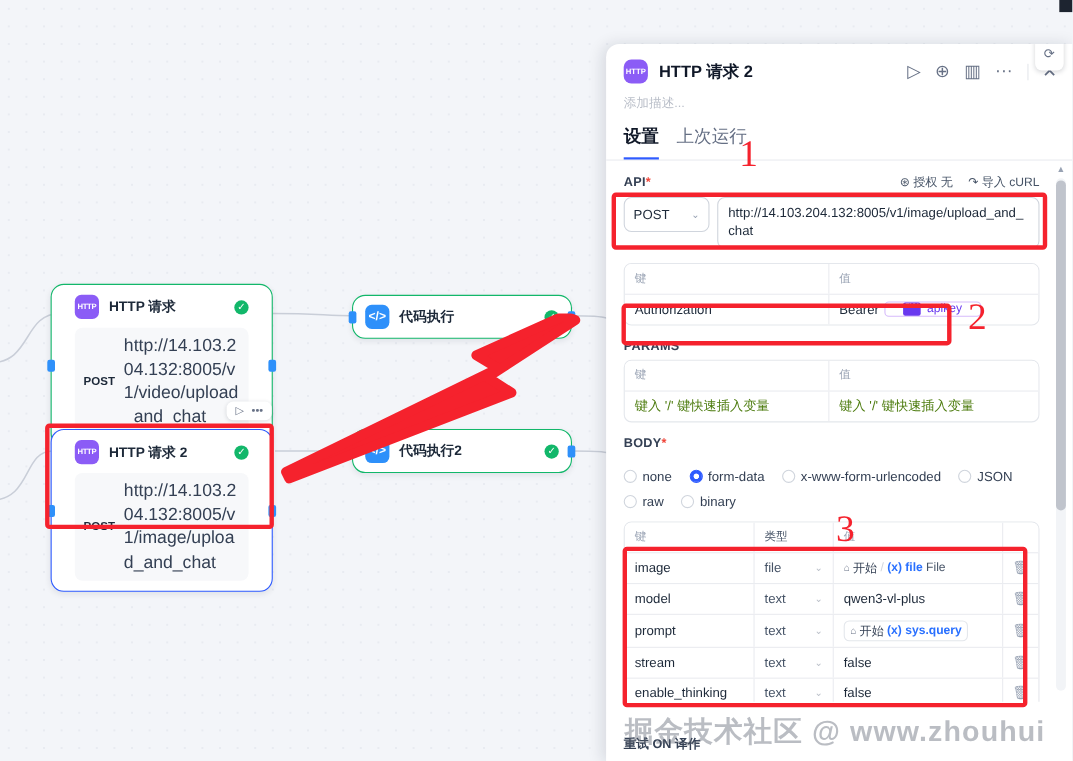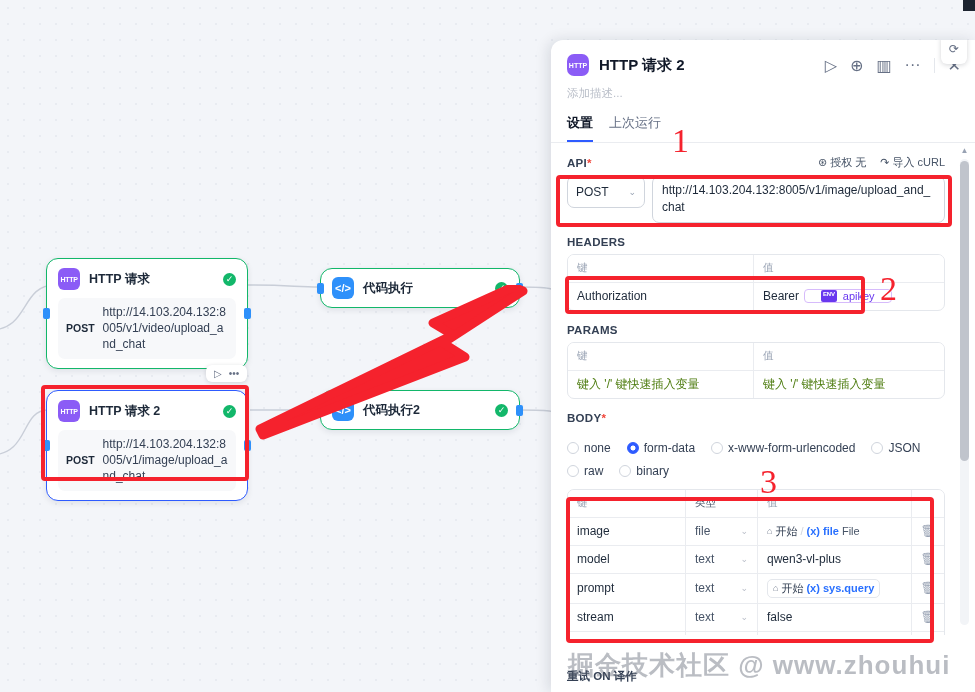--- a/index.html
+++ b/index.html
@@ -23,21 +23,21 @@
     opacity: .55;
   }
   .edges { position: absolute; inset: 0; }
 
   .node {
     position: absolute;
     background: #fff;
     border: 1.5px solid #12b76a;
     border-radius: 12px;
     box-shadow: 0 2px 6px rgba(16,24,40,.09);
-    padding: 9px 11px;
+    padding: 9px 21px;
   }
   .node.small { padding: 8px 11px; }
   .node-head { display: flex; align-items: center; gap: 9px; }
   .node-ico {
     width: 22px; height: 22px; border-radius: 6px;
     display: flex; align-items: center; justify-content: center;
     color: #fff; font-size: 7px; font-weight: bold; flex: none;
   }
   .node-ico.http { background: #8b5cf6; letter-spacing: -.3px; }
   .node-ico.code { background: #2e90fa; font-size: 11px; }
@@ -48,21 +48,21 @@
   .node-ok {
     width: 13px; height: 13px; border-radius: 50%;
     background: #12b76a; color: #fff; font-size: 9px;
     display: flex; align-items: center; justify-content: center; flex: none;
   }
   .node-body {
     margin-top: 8px; background: #f7f8fa; border-radius: 7px;
     padding: 6px 8px; display: flex; gap: 8px; align-items: center;
   }
   .node-method { font-size: 10.5px; font-weight: bold; color: #1d2939; flex: none; }
-  .node-url { font-size: 12px; color: #344054; line-height: 1.35; word-break: break-all; }
+  .node-url { font-size: 16px; color: #344054; line-height: 1.35; word-break: break-all; }
 
   .port {
     position: absolute; width: 7px; height: 11px; border-radius: 2px;
     background: #2e90fa; top: 50%; margin-top: -5px;
   }
   .port.l { left: -4px; }
   .port.r { right: -4px; }
 
   .mini-toolbar {
     position: absolute; display: flex; align-items: center; gap: 7px;
@@ -85,21 +85,21 @@
     display: flex; align-items: center; justify-content: center; flex: none;
   }
   .p-title { font-size: 15px; font-weight: bold; color: #101828; flex: 1; }
   .p-actions { display: flex; align-items: center; gap: 13px; color: #667085; }
   .p-actions .ic { cursor: pointer; display: flex; align-items: center; }
   .p-div { width: 1px; height: 15px; background: #e4e7ec; }
 
   .p-desc { padding: 4px 16px 10px; font-size: 11.5px; color: #b9bec8; }
 
   .p-tabs { display: flex; gap: 16px; padding: 0 16px; border-bottom: 1px solid #eaecf0; }
-  .p-tab { font-size: 13px; color: #667085; padding: 3px 0 8px; cursor: pointer; }
+  .p-tab { font-size: 16px; color: #667085; padding: 3px 0 8px; cursor: pointer; }
   .p-tab.active { color: #101828; font-weight: bold; border-bottom: 2px solid #2e5bff; }
 
   .p-scroll { position: relative; height: 492px; padding: 12px 30px 0 16px; overflow: hidden; }
 
   .sec-row { display: flex; align-items: center; justify-content: space-between; margin-bottom: 6px; }
   .sec-label { font-size: 11.5px; font-weight: bold; color: #344054; letter-spacing: .3px; }
   .req { color: #f04438; }
   .sec-right { display: flex; align-items: center; gap: 14px; font-size: 11px; color: #475467; }
   .sec-right span.mini { display: flex; align-items: center; gap: 3px; }
 
@@ -337,21 +337,20 @@
 
       <div class="api-row">
         <div class="method-sel">
           <span>POST</span>
           <span style="font-size:9px;color:#98a2b3;">⌄</span>
         </div>
         <div class="url-box">http://14.103.204.132:8005/v1/image/upload_and_chat</div>
       </div>
 
       <div class="sect">
-        <div class="sec-label" style="margin-bottom:6px;">HEADERS</div>
         <div class="tbl">
           <div class="tr th">
             <div class="cell k-col">键</div>
             <div class="cell v-col">值</div>
           </div>
           <div class="tr td">
             <div class="cell k-col">Authorization</div>
             <div class="cell v-col">
               <span>Bearer</span>
               <span class="apikey-badge">

